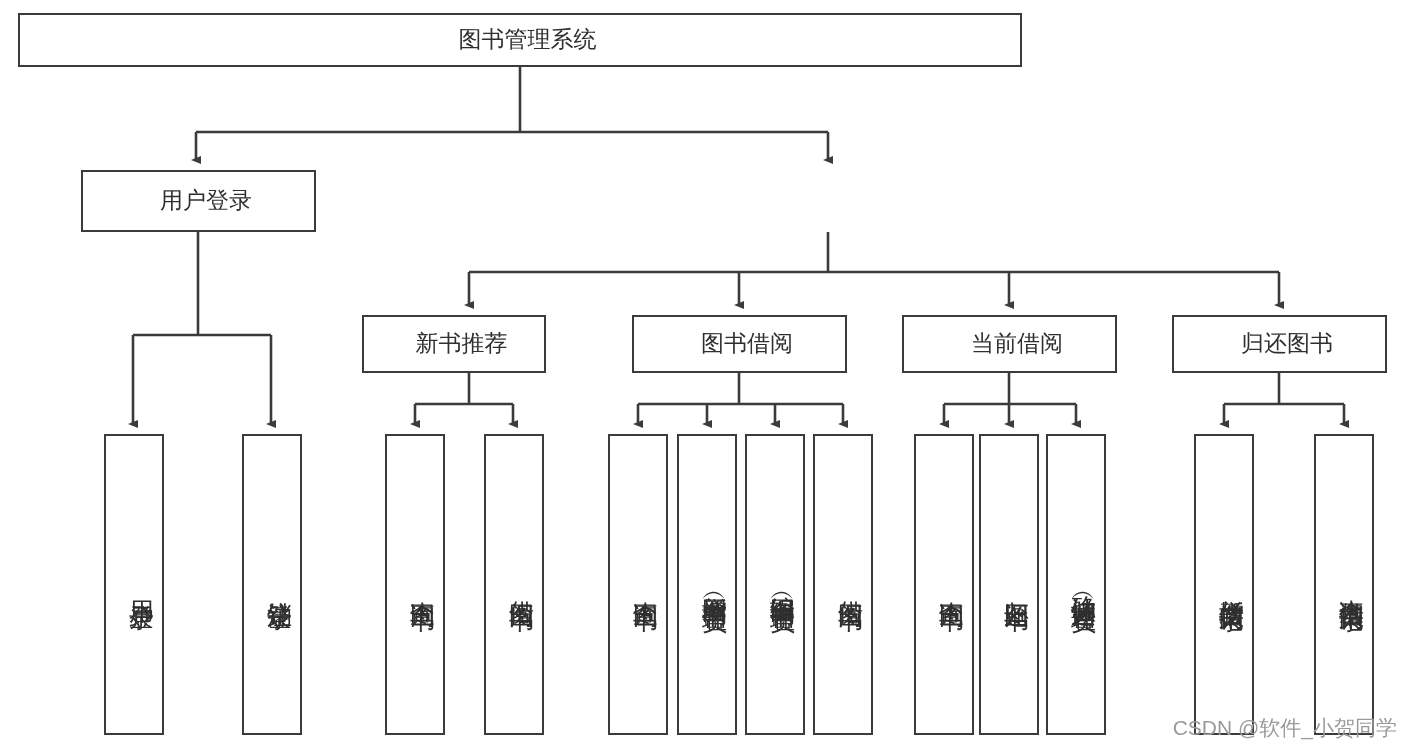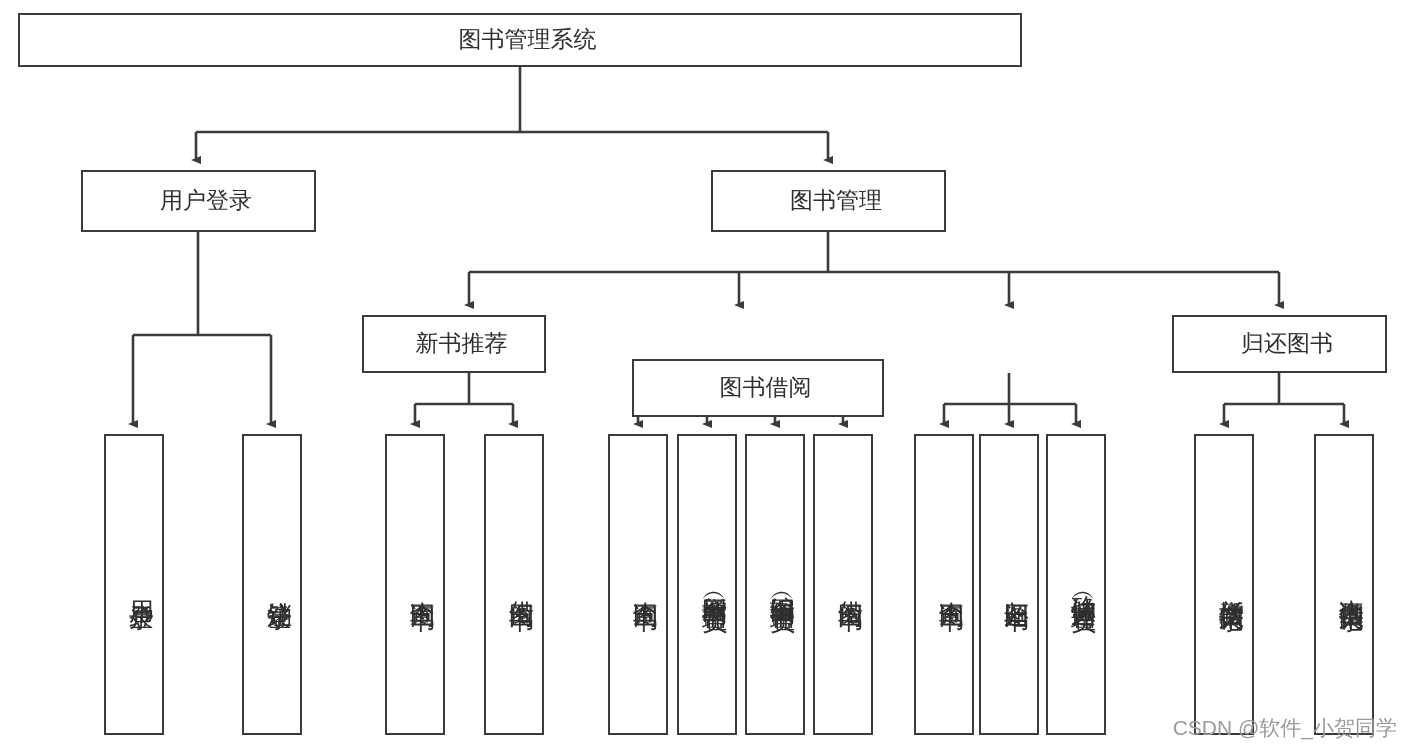--- a/index.html
+++ b/index.html
@@ -123,29 +123,29 @@
     </g>
   </svg>
 
   <div class="node horiz root" style="left:18px; top:13px; width:1004px; height:54px;">
     <span class="label">图书管理系统</span>
   </div>
 
   <div class="node horiz" style="left:81px; top:170px; width:235px; height:62px;">
     <span class="label">用户登录</span>
   </div>
-  <div class="node horiz" style="left:711px; top:170px; width:235px; height:62px;">
-    <span class="label">图书管理</span>
-  </div>
 
   <div class="node horiz" style="left:362px; top:315px; width:184px; height:58px;">
     <span class="label">新书推荐</span>
   </div>
-  <div class="node horiz" style="left:632px; top:315px; width:252px; height:58px;margin-top:44px;">
+  <div class="node horiz" style="left:632px; top:315px; width:215px; height:58px;">
     <span class="label">图书借阅</span>
+  </div>
+  <div class="node horiz" style="left:902px; top:315px; width:215px; height:58px;">
+    <span class="label">当前借阅</span>
   </div>
   <div class="node horiz" style="left:1172px; top:315px; width:215px; height:58px;">
     <span class="label">归还图书</span>
   </div>
 
   <div class="node vert" style="left:104px; top:434px; width:60px; height:301px;">
     <span class="label">用户登录</span>
   </div>
   <div class="node vert" style="left:242px; top:434px; width:60px; height:301px;">
     <span class="label">注销登录</span>

